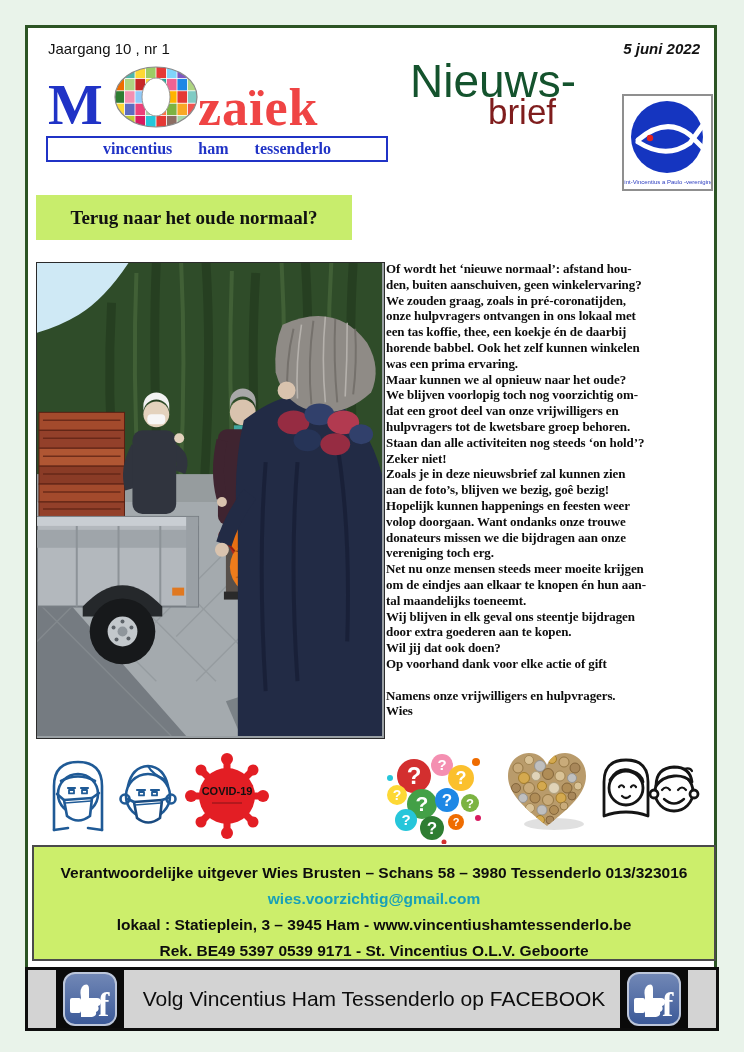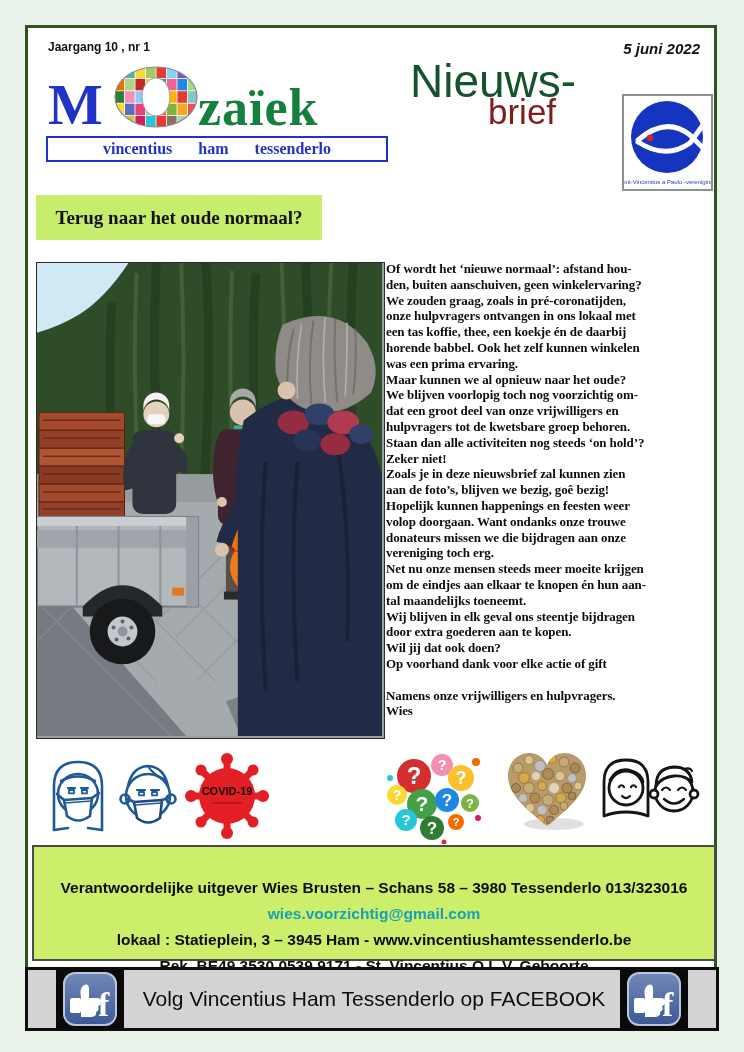--- a/index.html
+++ b/index.html
@@ -1,34 +1,34 @@
 <!DOCTYPE html>
 <html><head>
 <meta charset="utf-8">
 <style>
   html,body{margin:0;padding:0;}
   .page{position:relative;width:744px;height:1052px;background:#e9f3ea;font-family:"Liberation Sans",sans-serif;overflow:hidden;}
   .frame{position:absolute;left:25px;top:25px;width:692px;height:1006px;background:#ffffff;border:3px solid #2c5424;box-sizing:border-box;}
   .abs{position:absolute;}
-  .issue{left:20px;top:12px;font-size:12px;font-weight:bold;color:#111;}
+  .issue{left:20px;top:12px;font-size:15px;font-weight:normal;color:#111;}
   .date{right:14px;top:12px;font-size:15px;font-weight:bold;color:#111;font-style:italic;}
   .logo-m{left:20px;top:48px;font-family:"Liberation Serif",serif;font-weight:bold;font-size:58px;color:#2033c6;line-height:1;}
-  .logo-zaiek{left:170px;top:54px;font-family:"Liberation Serif",serif;font-weight:bold;font-size:52px;color:#15803d;line-height:1;letter-spacing:1px;}
+  .logo-zaiek{left:170px;top:54px;font-family:"Liberation Serif",serif;font-weight:bold;font-size:52px;color:#ef4444;line-height:1;letter-spacing:1px;}
   .logo-o{left:86px;top:38px;}
   .subtitle-box{left:18px;top:108px;width:342px;height:26px;border:2px solid #2033c6;box-sizing:border-box;display:flex;align-items:center;justify-content:center;gap:26px;}
   .subtitle-box span{font-family:"Liberation Serif",serif;font-weight:bold;font-size:16px;color:#2033c6;}
   .nb1{left:382px;top:26px;font-size:46px;color:#14532d;}
   .nb2{left:460px;top:64px;font-size:35px;color:#7f1d1d;}
   .badge{left:594px;top:66px;width:91px;height:97px;background:#fff;border:2px solid #8f8f8f;box-sizing:border-box;}
-  .headline-bar{left:8px;top:167px;width:286px;height:45px;background:#c8ed6c;display:flex;align-items:center;justify-content:center;}
+  .headline-bar{left:8px;top:167px;width:316px;height:45px;background:#c8ed6c;display:flex;align-items:center;justify-content:center;}
   .headline-bar div{font-family:"Liberation Serif",serif;font-weight:bold;font-size:19px;color:#111;}
   .photo{left:8px;top:234px;width:347px;height:475px;border:1px solid #2b2b2b;background:#9aa0a4;}
   .body-text{left:358px;top:233px;width:330px;font-family:"Liberation Serif",serif;font-weight:bold;font-size:13px;line-height:15.8px;color:#0d0d0d;white-space:pre-line;letter-spacing:-0.1px;}
   .icon{position:absolute;}
-  .footer-box{left:4px;top:817px;width:684px;height:116px;background:#ccee6b;border:2px solid #4a4a4a;box-sizing:border-box;text-align:center;padding-top:28px;}
+  .footer-box{left:4px;top:817px;width:684px;height:116px;background:#ccee6b;border:2px solid #4a4a4a;box-sizing:border-box;text-align:center;padding-top:13px;}
   .footer-box div{font-size:15.5px;font-weight:bold;color:#0d0d0d;line-height:26px;}
   .footer-box .email{color:#18a0b8;}
   .fb-bar{position:absolute;left:25px;top:967px;width:694px;height:64px;background:#d3d3d3;border:3px solid #0d0d0d;box-sizing:border-box;}
   .fb-patch{position:absolute;top:0;width:68px;height:58px;background:#0a0a0a;display:flex;align-items:center;justify-content:center;}
   .fb-patch.left{left:28px;} .fb-patch.right{right:28px;}
   .fb-text{position:absolute;left:4px;right:0;top:0;height:58px;display:flex;align-items:center;justify-content:center;font-size:21px;color:#0d0d0d;}
 </style>
 </head>
 <body>
 
@@ -426,21 +426,21 @@
           <circle cx="98" cy="40" r="4" fill="#ffffff"></circle>
         <path d="M66,36 q4,-5 8,0 M82,36 q4,-5 8,0" stroke-width="2.2"></path>
         <path d="M68,45 q10,9 20,0" stroke-width="2.4"></path>
       </svg>
     </div>
 
     <div class="abs footer-box">
       <div>Verantwoordelijke uitgever Wies Brusten – Schans 58 – 3980 Tessenderlo 013/323016</div>
       <div class="email">wies.voorzichtig@gmail.com</div>
       <div>lokaal : Statieplein, 3 – 3945 Ham - www.vincentiushamtessenderlo.be</div>
-      <div>Rek. BE49 3530 0539 9171 - St. Vincentius O.L.V. Geboorte</div>
+      <div>Rek. BE49 5397 0539 9171 - St. Vincentius O.L.V. Geboorte</div>
     </div>
   </div>
 
   <div class="fb-bar">
     <div class="fb-patch left">
       <svg width="56" height="56" viewBox="0 0 56 56">
         <defs>
             <linearGradient id="fbg1" x1="0" y1="0" x2="0" y2="1">
               <stop offset="0" stop-color="#7288b6"></stop>
               <stop offset="1" stop-color="#3b5998"></stop>

